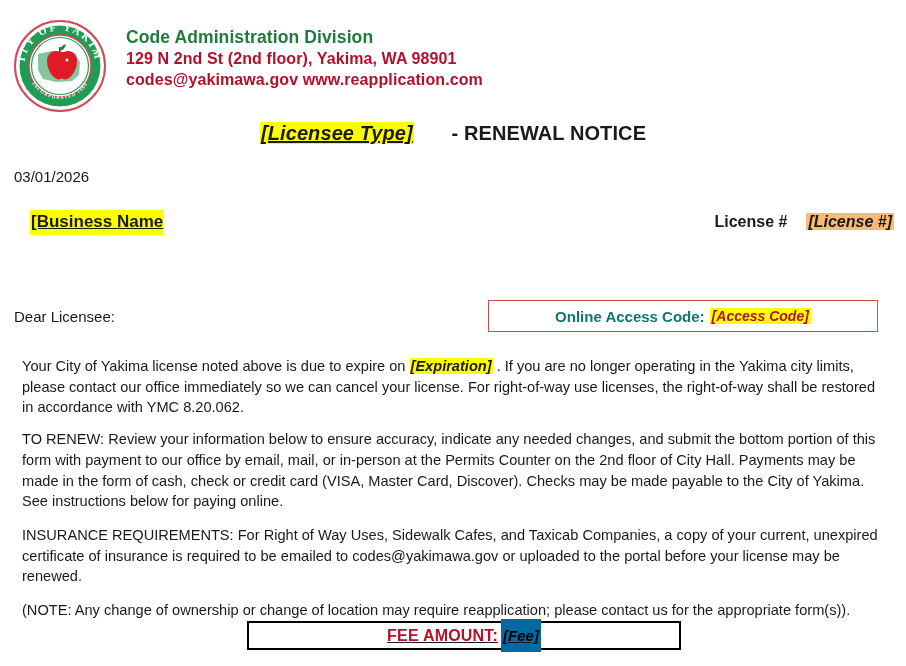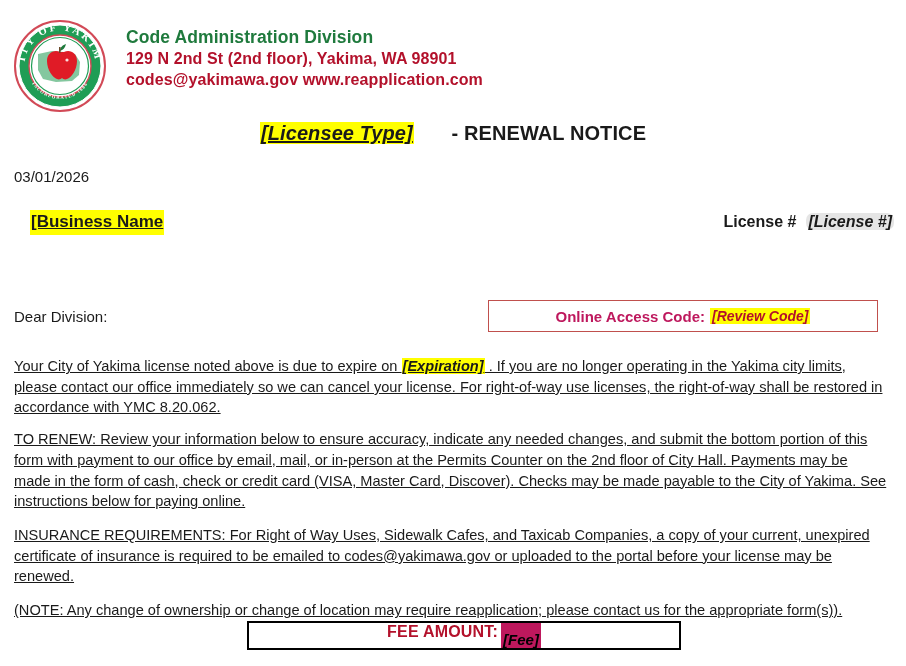--- a/index.html
+++ b/index.html
@@ -109,24 +109,23 @@
     right: 12px;
     top: 213px;
     font-size: 16px;
     font-weight: bold;
     white-space: nowrap;
   }
   .license-no .label { font-weight: bold; margin-left: 40px; }
   .license-no .ph {
     font-style: italic;
     font-weight: bold;
-    background: #e5e5e5;
+    background: #fdba74;
     padding: 0 2px;
-    margin-left: 10px;
-    border-radius: 7px;
+    margin-left: 19px;
   }
 
   
   .salutation {
     position: absolute;
     left: 14px;
     top: 308px;
     font-size: 15px;
   }
 
@@ -140,21 +139,21 @@
     border: 1.5px solid #c0504d;
     box-sizing: border-box;
     display: flex;
     align-items: center;
     justify-content: center;
     background: #ffffff;
   }
   .access-box .label {
     font-size: 15px;
     font-weight: bold;
-    color: #be185d;
+    color: #0f766e;
     white-space: nowrap;
   }
   .access-box .ph {
     font-size: 14px;
     font-style: italic;
     font-weight: bold;
     color: #b3112b;
     background: #ffff00;
     padding: 0 2px;
     margin-left: 5px;
@@ -164,56 +163,57 @@
   
   .body-copy {
     position: absolute;
     left: 14px;
     top: 356px;
     width: 874px;
     font-size: 14.6px;
     line-height: 1.42;
   }
   .body-copy p {
-    margin: 0 0 13px 0;
-    text-decoration: underline;
+    margin: 0 0 13px 8px;
   }
   .body-copy p.tight { margin-bottom: 11px; }
   .body-copy .ph {
     font-style: italic;
     font-weight: bold;
     background: #ffff00;
     padding: 0 1px;
   }
 
   
   .fee-box {
     position: absolute;
     left: 247px;
     top: 621px;
     width: 434px;
     height: 29px;
     border: 2.5px solid #000000;
     box-sizing: border-box;
     display: flex;
+    align-items: center;
     justify-content: center;
     background: #ffffff;
+    text-decoration: underline;
   }
   .fee-box .label {
     font-size: 16px;
     font-weight: bold;
     color: #b3112b;
     letter-spacing: 0.2px;
   }
   .fee-box .ph {
     font-size: 15px;
     font-style: italic;
     font-weight: bold;
     color: #000000;
-    background: #be185d;
+    background: #0369a1;
     padding: 8px 2px;
     margin-left: 3px;
   }
 </style>
 </head>
 <body>
 
 <div class="page">
 
   <div class="letterhead">
@@ -260,25 +260,25 @@
   <div class="date-line">03/01/2026</div>
 
   <div class="addressee">
     <div><span>[Business Name</span></div>
   </div>
 
   <div class="license-no">
     <span class="label">License #</span><span class="ph">[License #]</span>
   </div>
 
-  <div class="salutation">Dear Division:</div>
+  <div class="salutation">Dear Licensee:</div>
 
   <div class="access-box">
     <span class="label">Online Access Code:</span>
-    <span class="ph">[Review Code]</span>
+    <span class="ph">[Access Code]</span>
   </div>
 
   <div class="body-copy">
     <p class="tight"><span>Your City of Yakima license noted above is due to expire on </span><span class="ph">[Expiration]</span><span> . If you are no longer operating in the Yakima city limits, please contact our office immediately so we can cancel your license. For right-of-way use licenses, the right-of-way shall be restored in accordance with YMC 8.20.062.</span></p>
     <p>TO RENEW: Review your information below to ensure accuracy, indicate any needed changes, and submit the bottom portion of this form with payment to our office by email, mail, or in-person at the Permits Counter on the 2nd floor of City Hall. Payments may be made in the form of cash, check or credit card (VISA, Master Card, Discover). Checks may be made payable to the City of Yakima. See instructions below for paying online.</p>
     <p>INSURANCE REQUIREMENTS: For Right of Way Uses, Sidewalk Cafes, and Taxicab Companies, a copy of your current, unexpired certificate of insurance is required to be emailed to codes@yakimawa.gov or uploaded to the portal before your license may be renewed.</p>
     <p>(NOTE: Any change of ownership or change of location may require reapplication; please contact us for the appropriate form(s)).</p>
   </div>
 
   <div class="fee-box">

